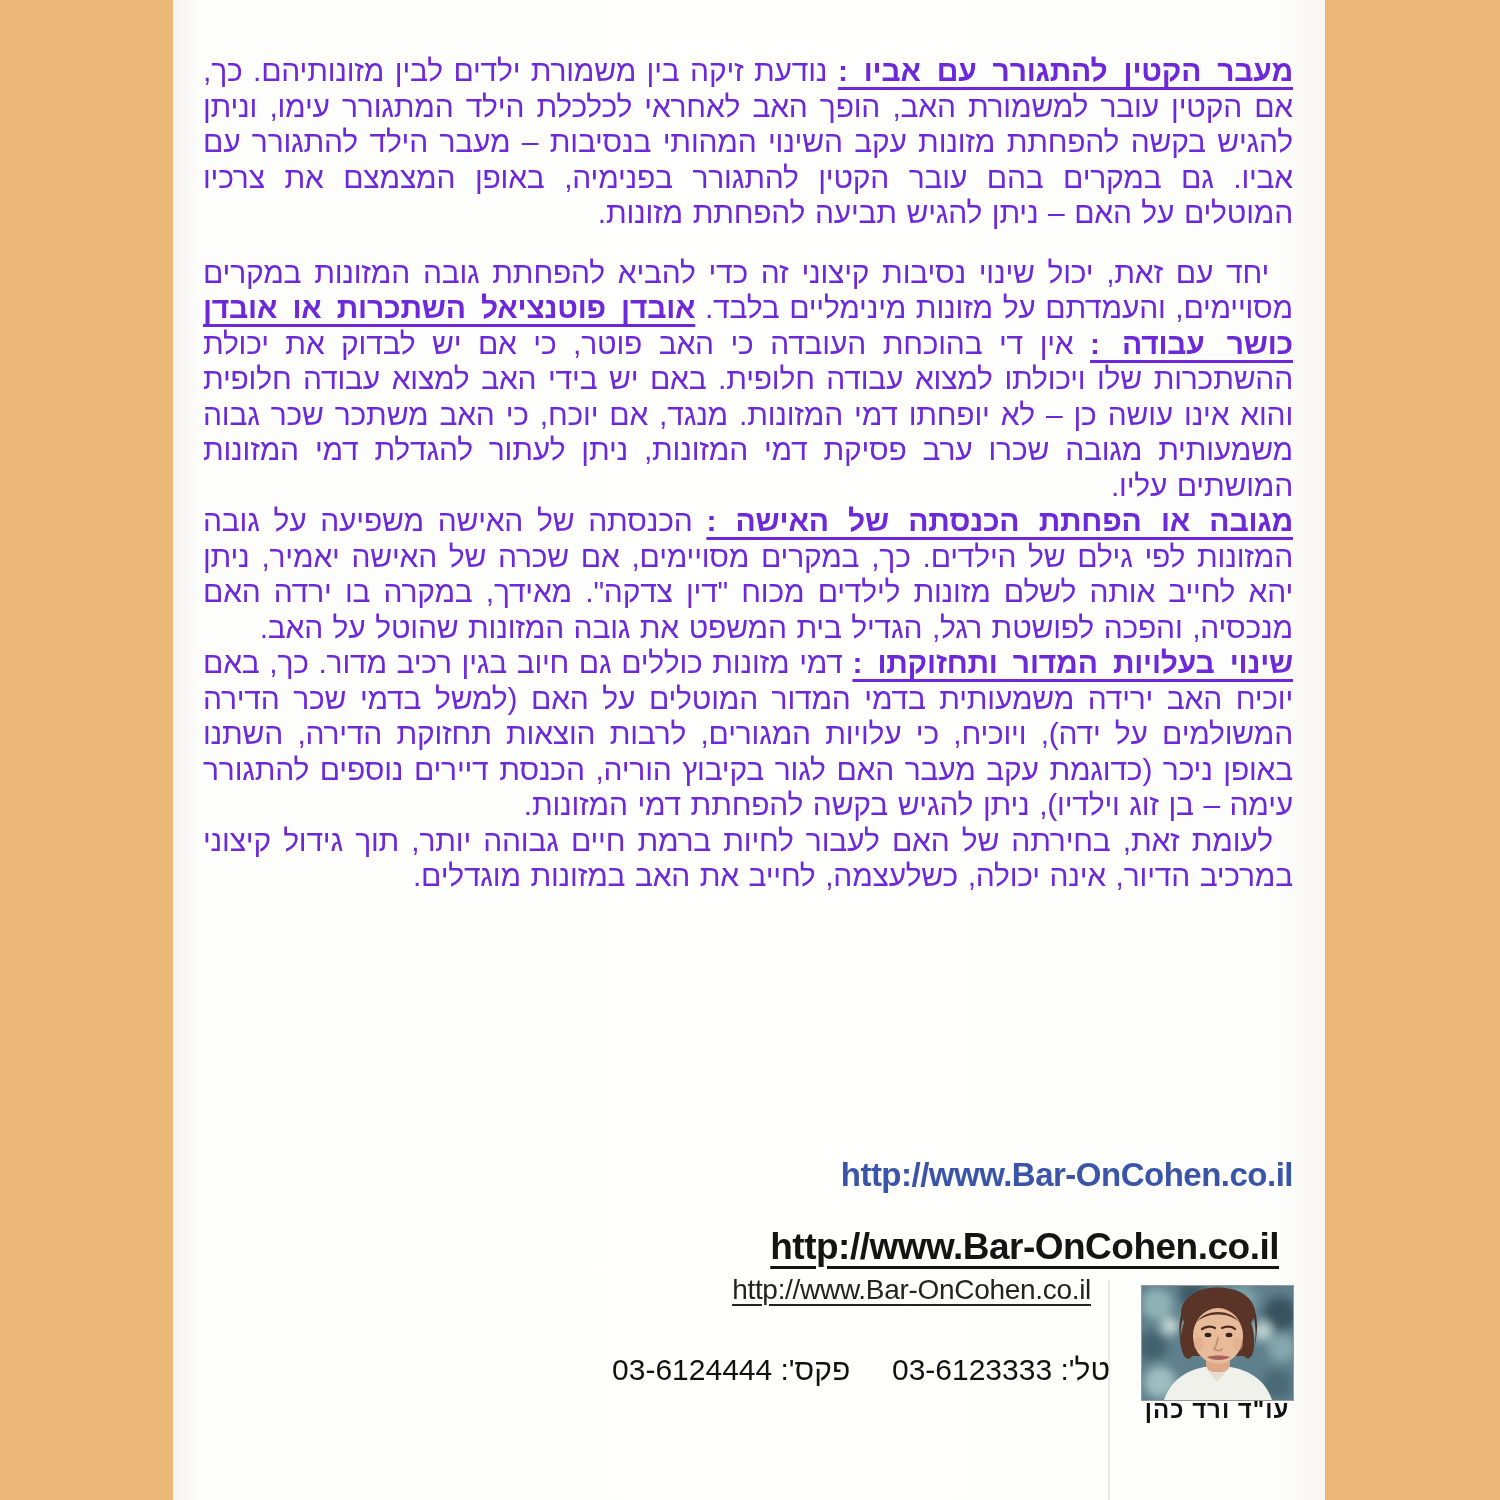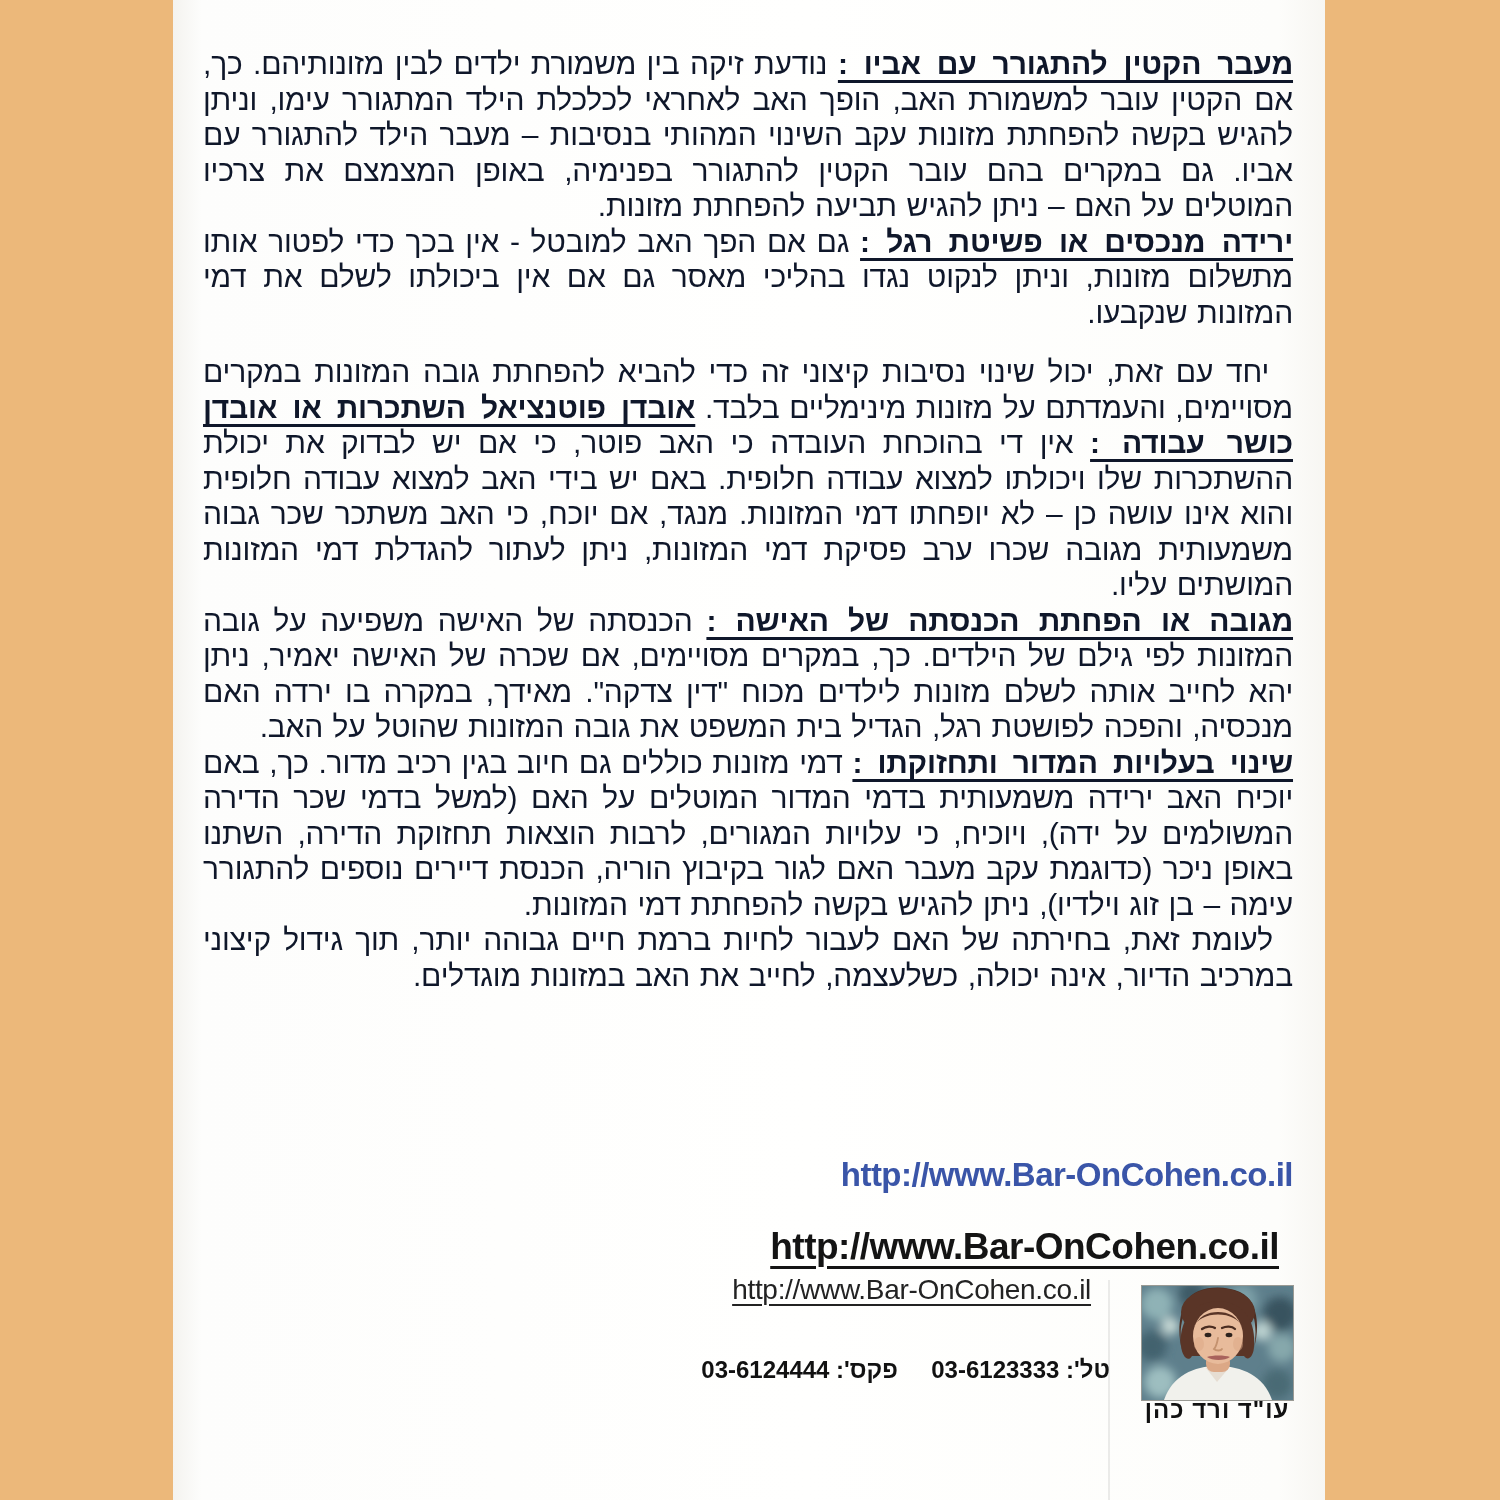--- a/index.html
+++ b/index.html
@@ -11,23 +11,23 @@
   .paper{
     position:absolute;left:173px;top:0;width:1152px;height:1500px;
     background:linear-gradient(90deg,#f4f3ef 0%,#fdfdfc 2.5%,#fffffe 55%,#fdfdfb 96%,#f7f6f2 100%);
   }
   .crease{
     position:absolute;left:1108px;top:1280px;width:2px;height:220px;
     background:rgba(180,180,175,0.25);
   }
   
   .doc{
-    position:absolute;top:46px;right:207px;width:1090px;
+    position:absolute;top:53px;right:207px;width:1090px;
     direction:rtl;text-align:justify;
-    font-size:30px;line-height:35.5px;color:#0f172a;
+    font-size:30px;line-height:35.5px;color:#6d28d9;
     word-spacing:1.5px;letter-spacing:-0.2px;
   }
   .doc p{margin:0;padding:0;}
   .doc p.gap-small{margin-top:24px;text-indent:24px;}
   .doc p.gap-large{text-indent:20px;}
   .hd{
     font-weight:bold;
     text-decoration:underline;
     text-decoration-thickness:2.5px;
     text-underline-offset:6px;
@@ -52,21 +52,21 @@
   }
   
   .contact{
     position:absolute;top:1350px;right:390px;
     direction:rtl;text-align:right;color:#111;
   }
   .contact .line1{
     font-weight:bold;font-size:30px;line-height:34px;white-space:pre;
   }
   .contact .line2{
-    font-weight:bold;font-size:24px;line-height:34px;white-space:pre;margin-top:3px;
+    font-weight:normal;font-size:30px;line-height:34px;white-space:pre;margin-top:3px;
   }
   
   .photo{
     position:absolute;left:1142px;top:1286px;width:151px;height:114px;
     outline:1px solid #9a9a94;
   }
   .caption{
     position:absolute;left:1138px;top:1396px;width:158px;
     direction:rtl;text-align:center;
     font-weight:bold;font-size:24px;color:#111;white-space:nowrap;
@@ -76,21 +76,20 @@
 </head>
 <body>
 
 <div class="paper"></div>
 <div class="crease"></div>
 
 <div class="doc">
 
   <p><span class="hd">מעבר הקטין להתגורר עם אביו :</span> <span>נודעת זיקה בין משמורת ילדים לבין מזונותיהם. כך, אם הקטין עובר למשמורת האב, הופך האב לאחראי לכלכלת הילד המתגורר עימו, וניתן להגיש בקשה להפחתת מזונות עקב השינוי המהותי בנסיבות – מעבר הילד להתגורר עם אביו. גם במקרים בהם עובר הקטין להתגורר בפנימיה, באופן המצמצם את צרכיו המוטלים על האם – ניתן להגיש תביעה להפחתת מזונות.</span></p>
 
-  <p><span class="hd">ירידה מנכסים או פשיטת רגל :</span> <span>גם אם הפך האב למובטל -  אין בכך כדי לפטור אותו מתשלום מזונות,  וניתן לנקוט נגדו בהליכי מאסר גם אם אין ביכולתו לשלם את דמי המזונות שנקבעו.</span></p>
 
   <p class="gap-small"><span>יחד עם זאת, יכול שינוי נסיבות קיצוני זה כדי להביא להפחתת גובה המזונות במקרים מסויימים, והעמדתם על מזונות מינימליים בלבד.</span> <span class="hd">אובדן פוטנציאל השתכרות או אובדן כושר עבודה :</span> <span>אין די בהוכחת העובדה כי האב פוטר, כי אם יש לבדוק את יכולת ההשתכרות שלו ויכולתו למצוא עבודה חלופית. באם יש בידי האב למצוא עבודה חלופית והוא אינו עושה כן – לא יופחתו דמי המזונות. מנגד, אם יוכח, כי האב משתכר שכר גבוה משמעותית מגובה שכרו ערב פסיקת דמי המזונות, ניתן לעתור להגדלת דמי המזונות המושתים עליו.</span></p>
 
 
   <p><span class="hd">מגובה או הפחתת הכנסתה של האישה :</span> <span>הכנסתה של האישה משפיעה על גובה המזונות לפי גילם של הילדים. כך, במקרים מסויימים, אם שכרה של האישה יאמיר, ניתן יהא לחייב אותה לשלם מזונות לילדים מכוח "דין צדקה". מאידך, במקרה בו ירדה האם מנכסיה, והפכה לפושטת רגל, הגדיל בית המשפט את גובה המזונות שהוטל על האב.</span></p>
 
   <p><span class="hd">שינוי בעלויות המדור ותחזוקתו :</span> <span>דמי מזונות כוללים גם חיוב בגין רכיב מדור. כך, באם יוכיח האב ירידה משמעותית בדמי המדור המוטלים על האם (למשל בדמי שכר הדירה המשולמים על ידה), ויוכיח, כי עלויות המגורים, לרבות הוצאות תחזוקת הדירה, השתנו באופן ניכר (כדוגמת עקב מעבר האם לגור בקיבוץ הוריה, הכנסת דיירים נוספים להתגורר עימה – בן זוג וילדיו), ניתן להגיש בקשה להפחתת דמי המזונות.</span></p>
 
   <p class="gap-large"><span>לעומת זאת, בחירתה של האם לעבור לחיות ברמת חיים גבוהה יותר, תוך גידול קיצוני במרכיב הדיור, אינה יכולה, כשלעצמה, לחייב את האב במזונות מוגדלים.</span></p>
 

